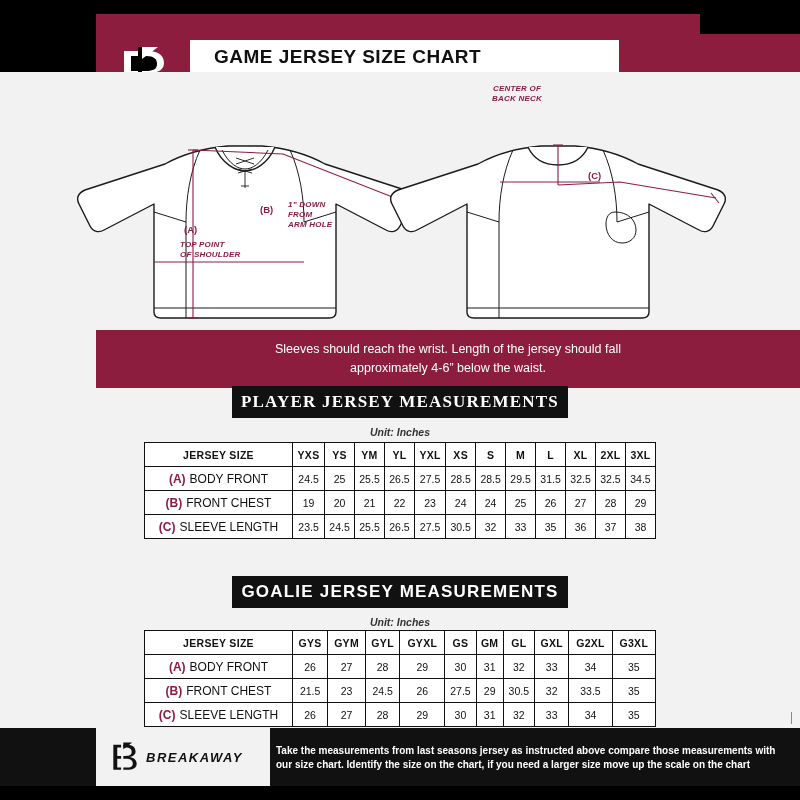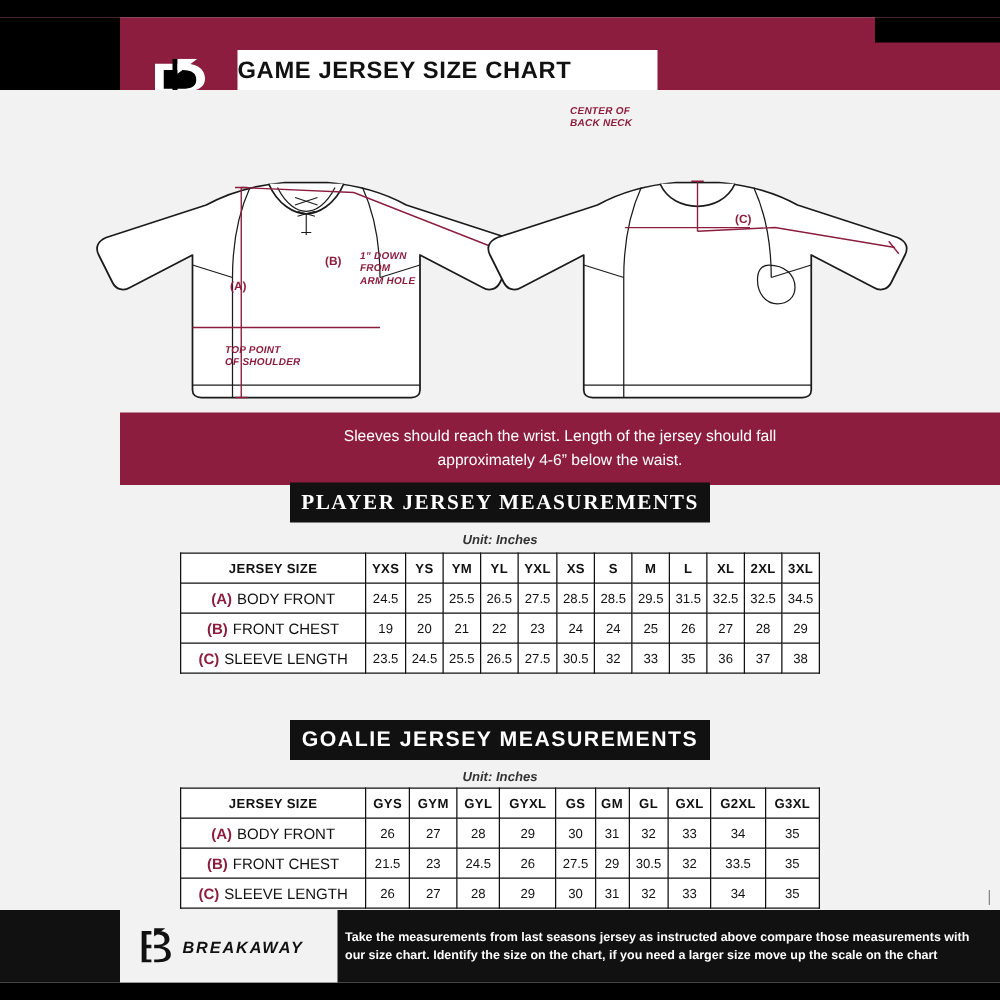--- a/index.html
+++ b/index.html
@@ -32,23 +32,24 @@
     width: 96px; height: 58px;
     background: #000;
   }
   .hdr-blackright {
     position: absolute; right: 0; top: 0;
     width: 100px; height: 20px;
     background: #000;
   }
   .hdr-title {
     position: absolute; left: 190px; top: 26px;
-    width: 336px; height: 34px;
+    width: 429px; height: 34px;
     background: #fff;
     display: flex; align-items: center;
+    padding-left: 24px;
     font-size: 19px;
     font-weight: bold;
     letter-spacing: 0.5px;
     color: #111;
     text-align: center;
   }
   .logo {
     position: absolute; left: 112px; top: 30px;
     width: 66px; height: 58px;
     display: flex; align-items: center; justify-content: center;
@@ -301,23 +302,23 @@
           <path d="M558 73 L558 113"></path>
           <path d="M558 113 L620 110 L716 126"></path>
           <path d="M500 110 L600 110" stroke-width="1.0"></path>
         </g>
         <g stroke="#8c1d3f" stroke-width="1.1">
           <path d="M553 73 L563 73"></path>
           <path d="M711 121 L719 131"></path>
         </g>
       </svg>
 
-      <div class="ann" style="left:456px; top:12px; width:90px; ">CENTER OF<br>BACK NECK</div>
+      <div class="ann" style="left:472px; top:12px; width:90px; text-align:center;">CENTER OF<br>BACK NECK</div>
       <div class="ann" style="left:288px; top:128px; width:70px;">1” DOWN<br>FROM<br>ARM HOLE</div>
-      <div class="ann" style="left:180px; top:168px; width:90px;margin-top:35px;">TOP POINT<br>OF SHOULDER</div>
+      <div class="ann" style="left:180px; top:168px; width:90px;">TOP POINT<br>OF SHOULDER</div>
 
       <div class="marker" style="left:184px; top:152px;">(A)</div>
       <div class="marker" style="left:260px; top:132px;">(B)</div>
       <div class="marker" style="left:588px; top:98px;">(C)</div>
     </div>
 
     <div class="band-left-black"></div>
     <div class="note-band">
       <div>Sleeves should reach the wrist. Length of the jersey should fall</div>
       <div>approximately 4-6” below the waist.</div>

